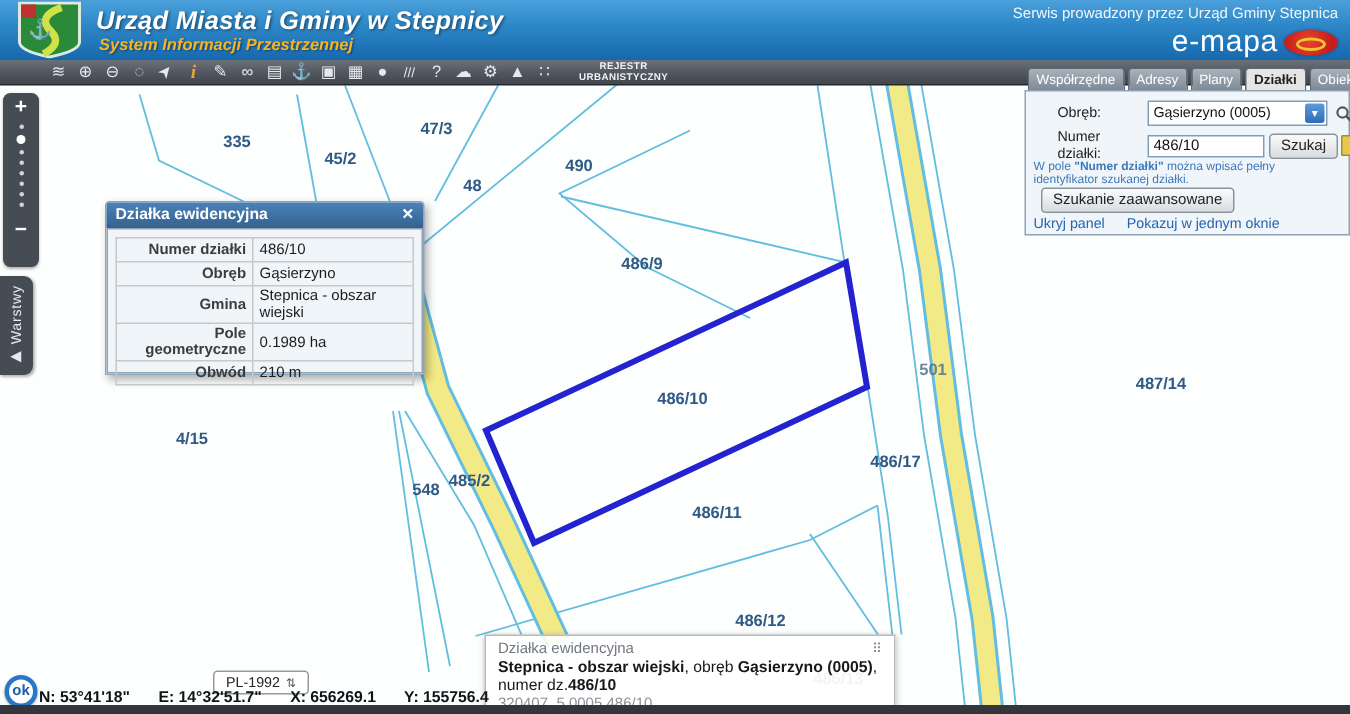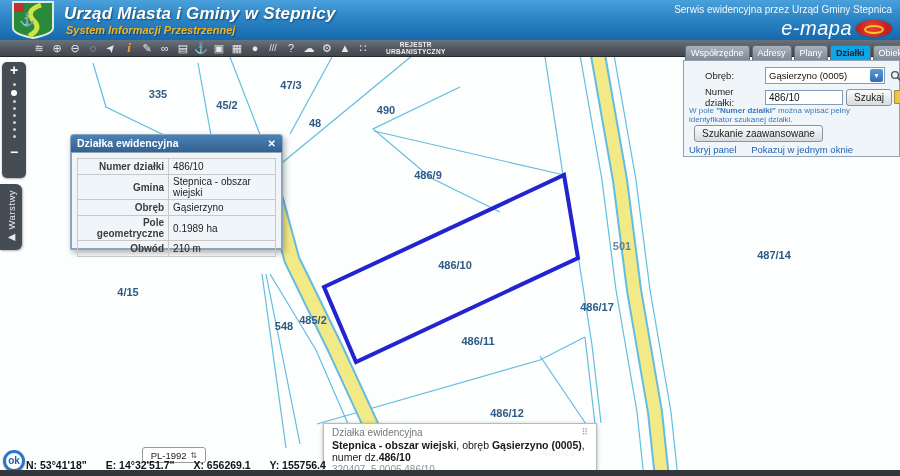--- a/index.html
+++ b/index.html
@@ -9,21 +9,21 @@
   
   .header{position:absolute;top:0;left:0;width:900px;height:40px;z-index:15;
           background:linear-gradient(180deg,#4aa0da 0%,#2c86c6 45%,#1668ac 100%);}
   .logo{position:absolute;left:10px;top:1px;}
   .title{position:absolute;left:64px;top:4px;font-size:17px;font-weight:bold;font-style:italic;
          color:#fff;text-shadow:1px 1px 2px rgba(0,0,0,.45);letter-spacing:.2px;}
   .subtitle{position:absolute;left:66px;top:24px;font-size:11px;font-weight:bold;font-style:italic;
             color:#f7b41f;text-shadow:1px 1px 1px rgba(0,0,0,.35);}
   .srvnote{position:absolute;right:8px;top:4px;font-size:10px;color:#f2f7fb;}
   .brand{position:absolute;right:8px;top:17px;display:flex;align-items:center;gap:4px;}
-  .brandtxt{font-size:20px;color:#fff;letter-spacing:.5px;font-style:italic;}
+  .brandtxt{font-size:20px;color:#fff;letter-spacing:.5px;}
   .brandlogo{display:inline-block;width:36px;height:17px;border-radius:50%;
              background:radial-gradient(circle at 45% 45%,#e8442c 0%,#c61e1e 70%);
              position:relative;box-shadow:0 0 2px rgba(0,0,0,.4);}
   .brandlogo::after{content:"";position:absolute;left:8px;top:5px;width:16px;height:5px;
              border:2px solid #f2c430;border-radius:50%;}
 
   
   .toolbar{position:absolute;top:40px;left:0;width:900px;height:17px;z-index:14;
            background:linear-gradient(180deg,#6b717a 0%,#51565e 55%,#42474e 100%);
            border-bottom:1px solid #23282e;display:flex;align-items:center;padding-left:30px;box-sizing:border-box;}
@@ -71,21 +71,21 @@
   .ipopup .irow1{display:flex;justify-content:space-between;color:#70787f;}
   .ipopup .idots{color:#8a9098;font-size:9px;cursor:pointer;}
   .ipopup .irow2{color:#16181a;font-size:10.5px;margin-top:1px;}
   .ipopup .irow3{color:#8a9098;margin-top:1px;}
 
   
   .panel{position:absolute;left:683px;top:42px;width:217px;z-index:16;}
   .ptabs{display:flex;align-items:flex-end;height:18px;gap:2px;padding-left:2px;}
   .ptab{background:linear-gradient(180deg,#a8b2bc 0%,#7e8a96 100%);border:1px solid #5f6b77;border-bottom:none;
         border-radius:3px 3px 0 0;color:#fff;font-size:9px;padding:2px 5px;cursor:pointer;white-space:nowrap;}
-  .ptab.active{background:#0ea5e9;color:#222;font-weight:bold;}
+  .ptab.active{background:#e5e5e5;color:#222;font-weight:bold;}
   .pbody{position:relative;height:97px;background:#f0f5f9;border:1px solid #8fa3b5;box-sizing:border-box;}
   .prow{position:absolute;left:21px;display:flex;align-items:center;}
   .plab{display:inline-block;width:60px;font-size:9.5px;color:#222;}
   .psel{display:inline-flex;width:118px;height:15px;background:#fff;border:1px solid #7f9db9;align-items:center;}
   .pselval{flex:1;font-size:9.5px;padding-left:3px;color:#111;white-space:nowrap;overflow:hidden;}
   .pselbtn{width:13px;height:13px;margin:1px;background:linear-gradient(180deg,#5b9bd8,#2f6db8);
            color:#fff;font-size:8px;text-align:center;line-height:13px;border-radius:2px;cursor:pointer;}
   .pinput{width:70px;height:13px;border:1px solid #7f9db9;font-size:10px;padding:0 3px;
           font-family:"Liberation Sans",sans-serif;color:#111;}
   .pbtn{margin-left:3px;height:17px;font-size:10px;padding:0 7px;color:#222;cursor:pointer;
@@ -170,21 +170,21 @@
     <span class="logo">
       <svg width="46" height="38" viewBox="0 0 46 38">
         <path d="M3,1 h40 v26 q0,6 -20,10 q-20,-4 -20,-10 z" fill="#2a8a3a" stroke="#dfeadf" stroke-width="2"></path>
         <rect x="4" y="2" width="10" height="9" fill="#c23030"></rect>
         <path d="M31,4 q-17,6 -7,16 q8,8 -5,15" stroke="#cfe24a" stroke-width="5" fill="none"></path>
         <text x="9" y="23" font-size="13" fill="#14325e">⚓</text>
       </svg>
     </span>
     <div class="title">Urząd Miasta i Gminy w Stepnicy</div>
     <div class="subtitle">System Informacji Przestrzennej</div>
-    <div class="srvnote">Serwis ewidencyjna przez Urząd Gminy Stepnica</div>
+    <div class="srvnote">Serwis prowadzony przez Urząd Gminy Stepnica</div>
     <div class="brand">
       <span class="brandtxt">e-mapa</span>
       <span class="brandlogo"></span>
     </div>
   </div>
 
   <div class="toolbar">
     <span class="tbi">≋</span>
     <span class="tbi">⊕</span>
     <span class="tbi">⊖</span>
@@ -236,26 +236,26 @@
       <span class="pclose">✕</span>
     </div>
     <div class="pbody">
       <table class="ptable">
         <tbody>
             <tr>
           <td class="lab">Numer działki</td>
           <td class="val">486/10</td>
             </tr>
         <tr>
+          <td class="lab">Obręb</td>
+          <td class="val">Gąsierzyno</td>
+            </tr>
+        <tr>
           <td class="lab">Gmina</td>
           <td class="val">Stepnica - obszar wiejski</td>
-            </tr>
-        <tr>
-          <td class="lab">Obręb</td>
-          <td class="val">Gąsierzyno</td>
             </tr>
         <tr>
           <td class="lab">Pole geometryczne</td>
           <td class="val">0.1989 ha</td>
             </tr>
         <tr>
           <td class="lab">Obwód</td>
           <td class="val">210 m</td>
             </tr>
       </tbody>

